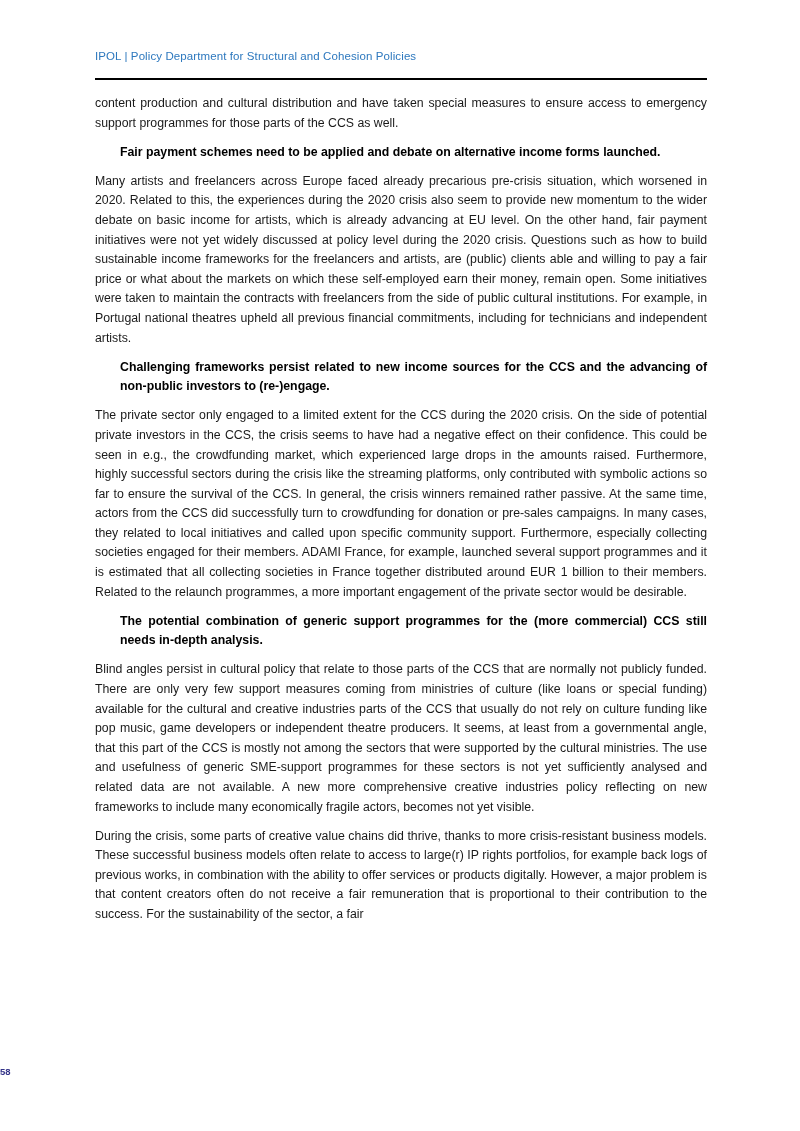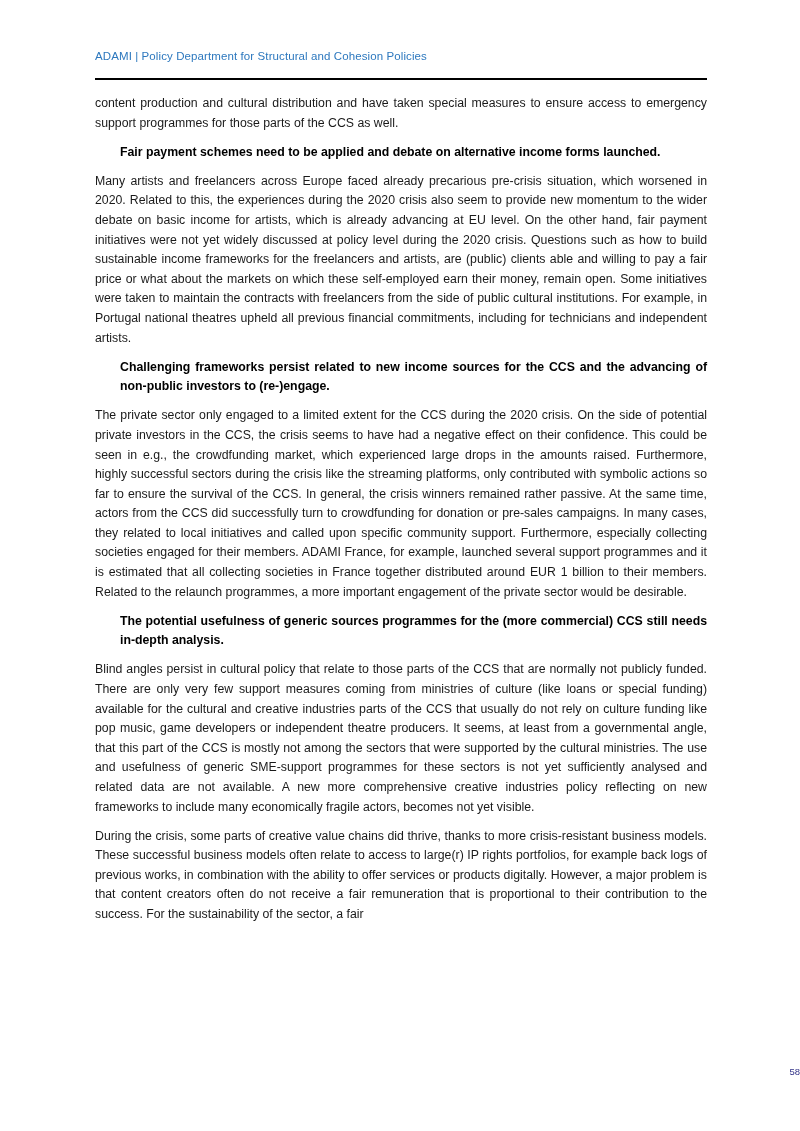--- a/index.html
+++ b/index.html
@@ -52,38 +52,38 @@
   .body-text p.heading {
     font-weight: bold;
     color: #000000;
     padding-left: 25px;
   }
   .page-footer {
     position: absolute;
     top: 1066px;
     left: 0;
     width: 100%;
-    text-align: right;
+    text-align: left;
     font-size: 9.5px;
     color: #333388;
-    font-weight: 400;
+    font-weight: 700;
   }
 </style>
 </head>
 <body>
 
 <div class="page">
   <div class="content-col">
-    <div class="running-header">ADAMI | Policy Department for Structural and Cohesion Policies</div>
+    <div class="running-header">IPOL | Policy Department for Structural and Cohesion Policies</div>
     <div class="header-rule"></div>
     <div class="body-text">
       <p>content production and cultural distribution and have taken special measures to ensure access to emergency support programmes for those parts of the CCS as well.</p>
       <p class="heading">Fair payment schemes need to be applied and debate on alternative income forms launched.</p>
       <p>Many artists and freelancers across Europe faced already precarious pre-crisis situation, which worsened in 2020. Related to this, the experiences during the 2020 crisis also seem to provide new momentum to the wider debate on basic income for artists, which is already advancing at EU level. On the other hand, fair payment initiatives were not yet widely discussed at policy level during the 2020 crisis. Questions such as how to build sustainable income frameworks for the freelancers and artists, are (public) clients able and willing to pay a fair price or what about the markets on which these self-employed earn their money, remain open. Some initiatives were taken to maintain the contracts with freelancers from the side of public cultural institutions. For example, in Portugal national theatres upheld all previous financial commitments, including for technicians and independent artists.</p>
       <p class="heading">Challenging frameworks persist related to new income sources for the CCS and the advancing of non-public investors to (re-)engage.</p>
       <p>The private sector only engaged to a limited extent for the CCS during the 2020 crisis. On the side of potential private investors in the CCS, the crisis seems to have had a negative effect on their confidence. This could be seen in e.g., the crowdfunding market, which experienced large drops in the amounts raised. Furthermore, highly successful sectors during the crisis like the streaming platforms, only contributed with symbolic actions so far to ensure the survival of the CCS. In general, the crisis winners remained rather passive. At the same time, actors from the CCS did successfully turn to crowdfunding for donation or pre-sales campaigns. In many cases, they related to local initiatives and called upon specific community support. Furthermore, especially collecting societies engaged for their members. ADAMI France, for example, launched several support programmes and it is estimated that all collecting societies in France together distributed around EUR 1 billion to their members. Related to the relaunch programmes, a more important engagement of the private sector would be desirable.</p>
-      <p class="heading">The potential usefulness of generic sources programmes for the (more commercial) CCS still needs in-depth analysis.</p>
+      <p class="heading">The potential combination of generic support programmes for the (more commercial) CCS still needs in-depth analysis.</p>
       <p>Blind angles persist in cultural policy that relate to those parts of the CCS that are normally not publicly funded. There are only very few support measures coming from ministries of culture (like loans or special funding) available for the cultural and creative industries parts of the CCS that usually do not rely on culture funding like pop music, game developers or independent theatre producers. It seems, at least from a governmental angle, that this part of the CCS is mostly not among the sectors that were supported by the cultural ministries. The use and usefulness of generic SME-support programmes for these sectors is not yet sufficiently analysed and related data are not available. A new more comprehensive creative industries policy reflecting on new frameworks to include many economically fragile actors, becomes not yet visible.</p>
       <p>During the crisis, some parts of creative value chains did thrive, thanks to more crisis-resistant business models. These successful business models often relate to access to large(r) IP rights portfolios, for example back logs of previous works, in combination with the ability to offer services or products digitally. However, a major problem is that content creators often do not receive a fair remuneration that is proportional to their contribution to the success. For the sustainability of the sector, a fair</p>
     </div>
   </div>
   <div class="page-footer">58</div>
 </div>
 
 </body></html>

